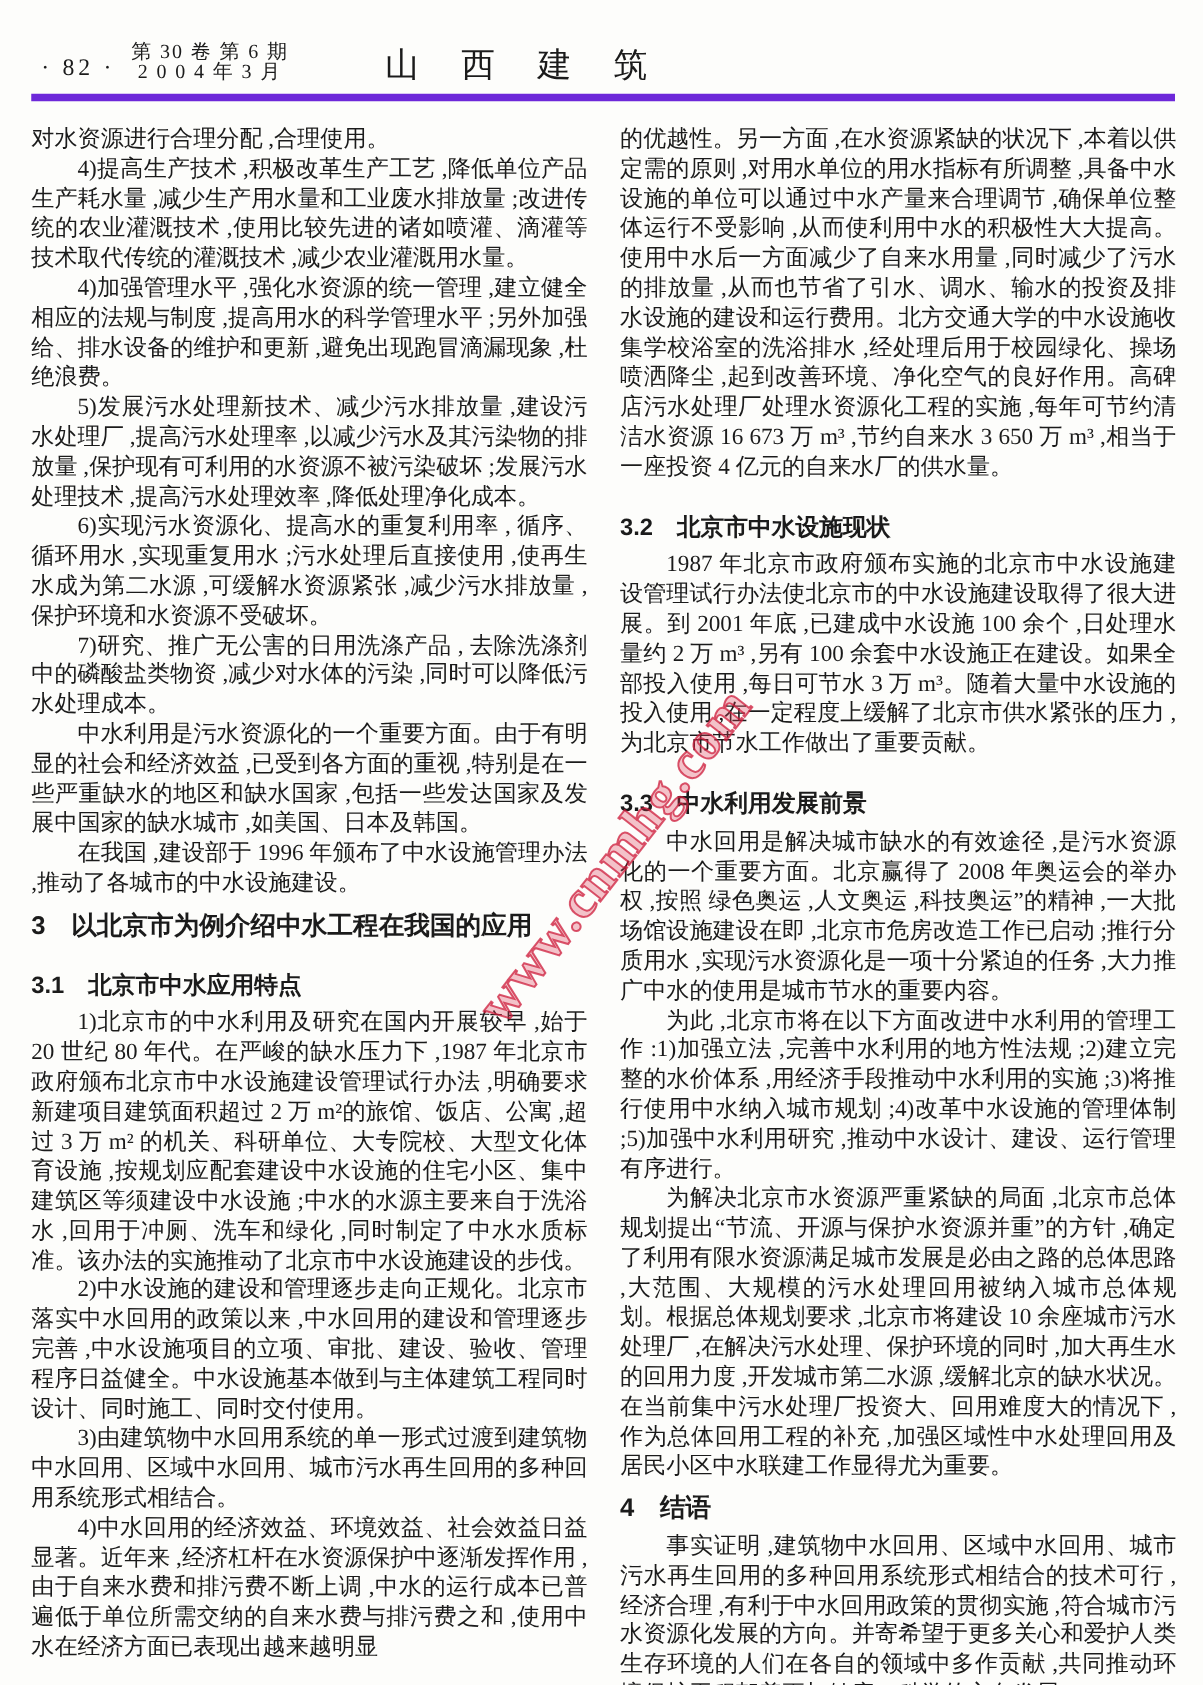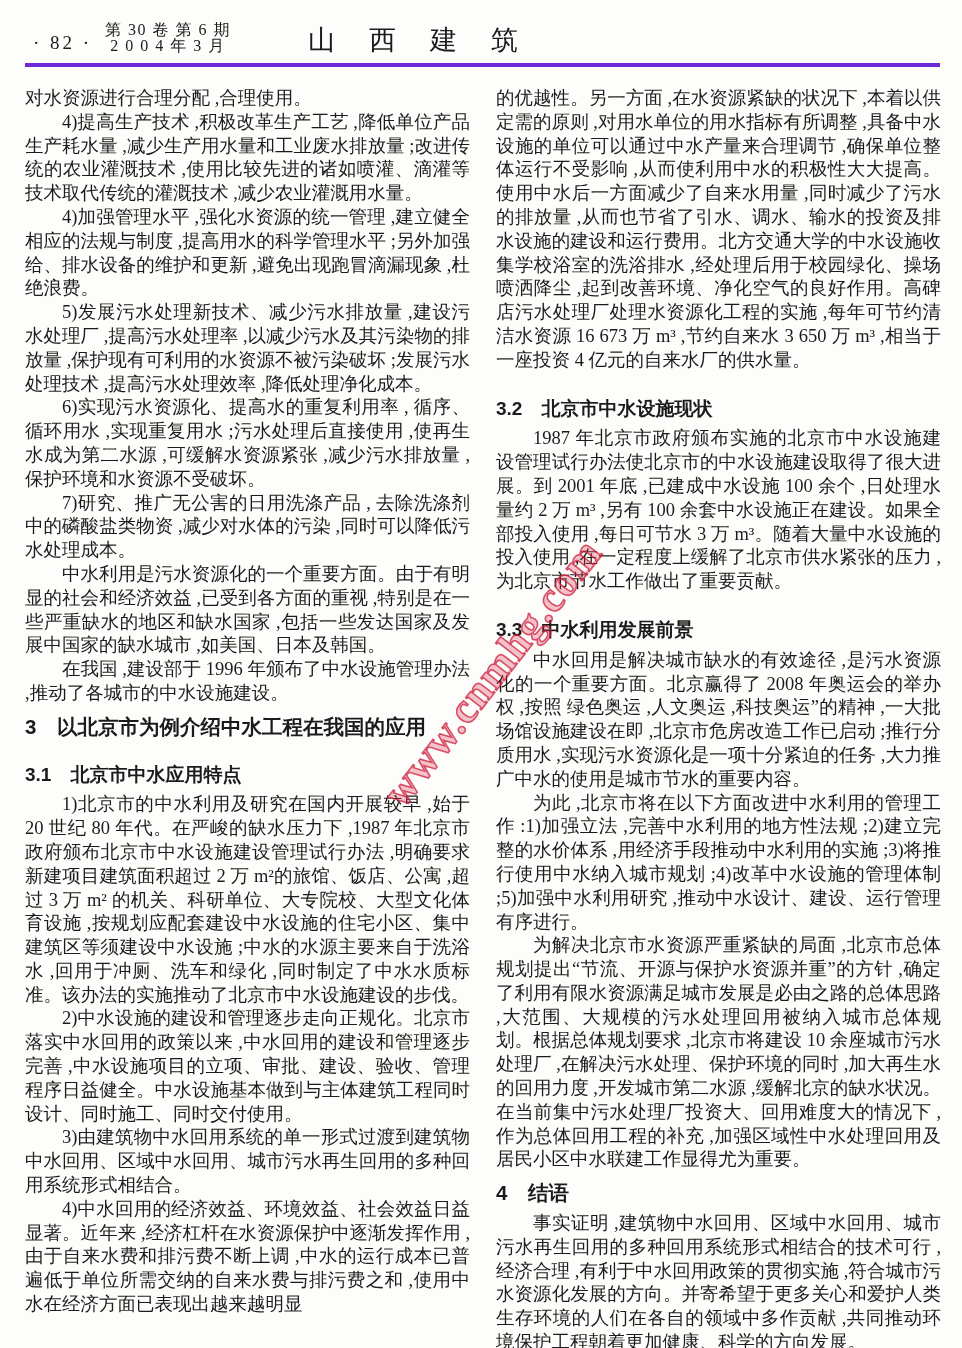--- a/index.html
+++ b/index.html
@@ -16,22 +16,22 @@
     position: relative;
     width: 962px;
     height: 1348px;
     box-sizing: border-box;
   }
 
   
   .header {
     position: relative;
     height: 63px;
-    border-bottom: 4px solid #6d28d9;
-    margin: 0 22px 0 25px;
+    border-bottom: 6px solid #6d28d9;
+    margin: 12px 22px 0 25px;
   }
   .page-number {
     position: absolute;
     left: 8px;
     top: 32px;
     font-size: 19px;
     letter-spacing: 3px;
   }
   .volume-block {
     position: absolute;

